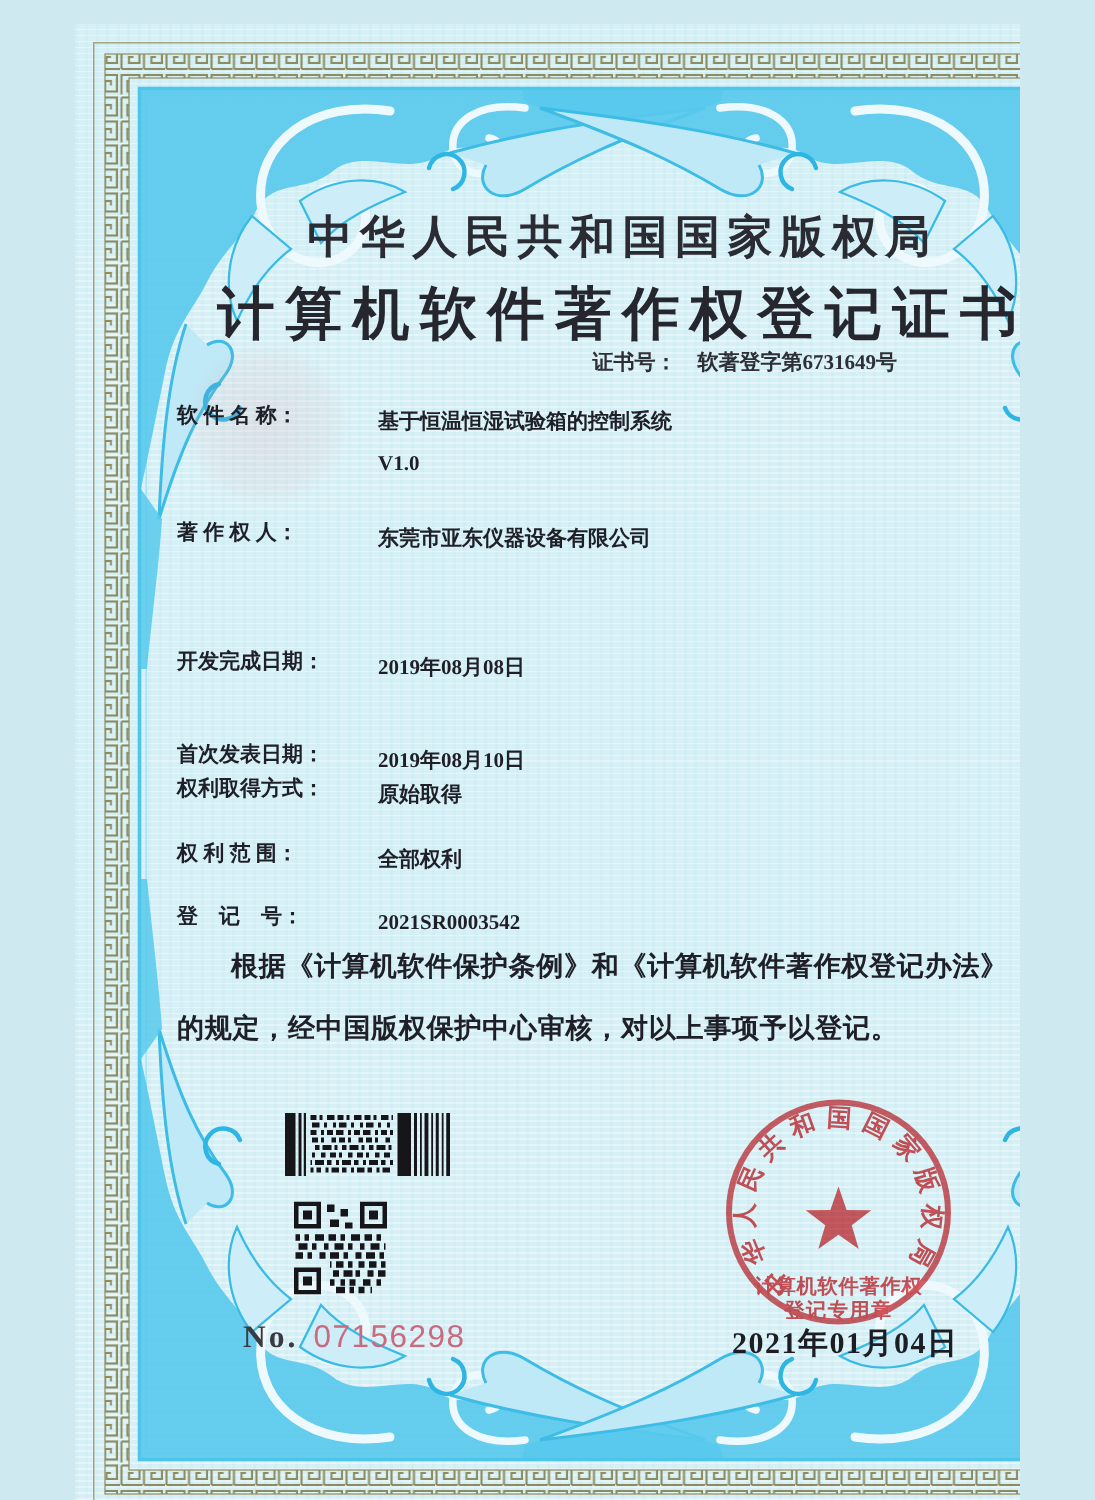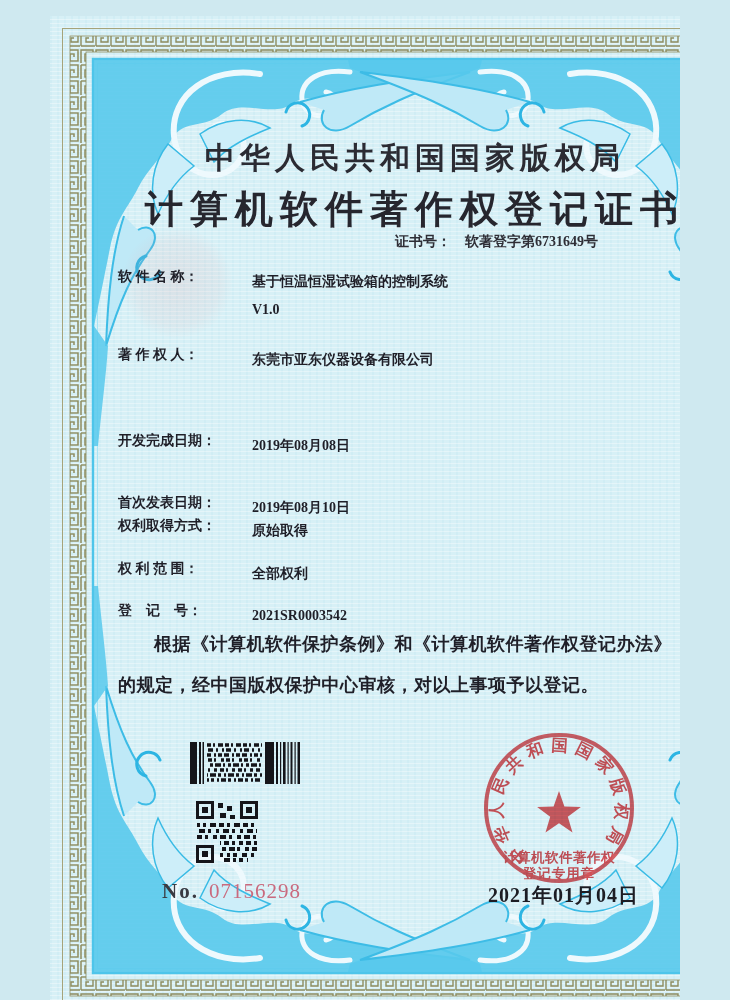--- a/index.html
+++ b/index.html
@@ -59,21 +59,21 @@
 
   .barcode { position: absolute; left: 140px; top: 726px; width: 110px; height: 42px; }
   .qrcode  { position: absolute; left: 146px; top: 785px; width: 62px;  height: 62px; }
 
   .serial {
     position: absolute; left: 112px; top: 863px;
     font-size: 21px; color: #3a3a42;
   }
   .serial .no-prefix { letter-spacing: 2px; font-weight: bold; }
   .serial .no-number {
-    font-family: Liberation Serif, serif;
+    font-family: Liberation Sans, sans-serif;
     color: #c96a7e; letter-spacing: 1px; margin-left: 10px;
   }
 
   .seal { position: absolute; left: 424px; top: 707px; width: 170px; height: 170px; mix-blend-mode: multiply; opacity: 0.92; }
 
   .seal-date {
     position: absolute; left: 438px; top: 866px;
     font-size: 20px; font-weight: bold; letter-spacing: 1px; color: #1d1d24;
   }
 </style>

